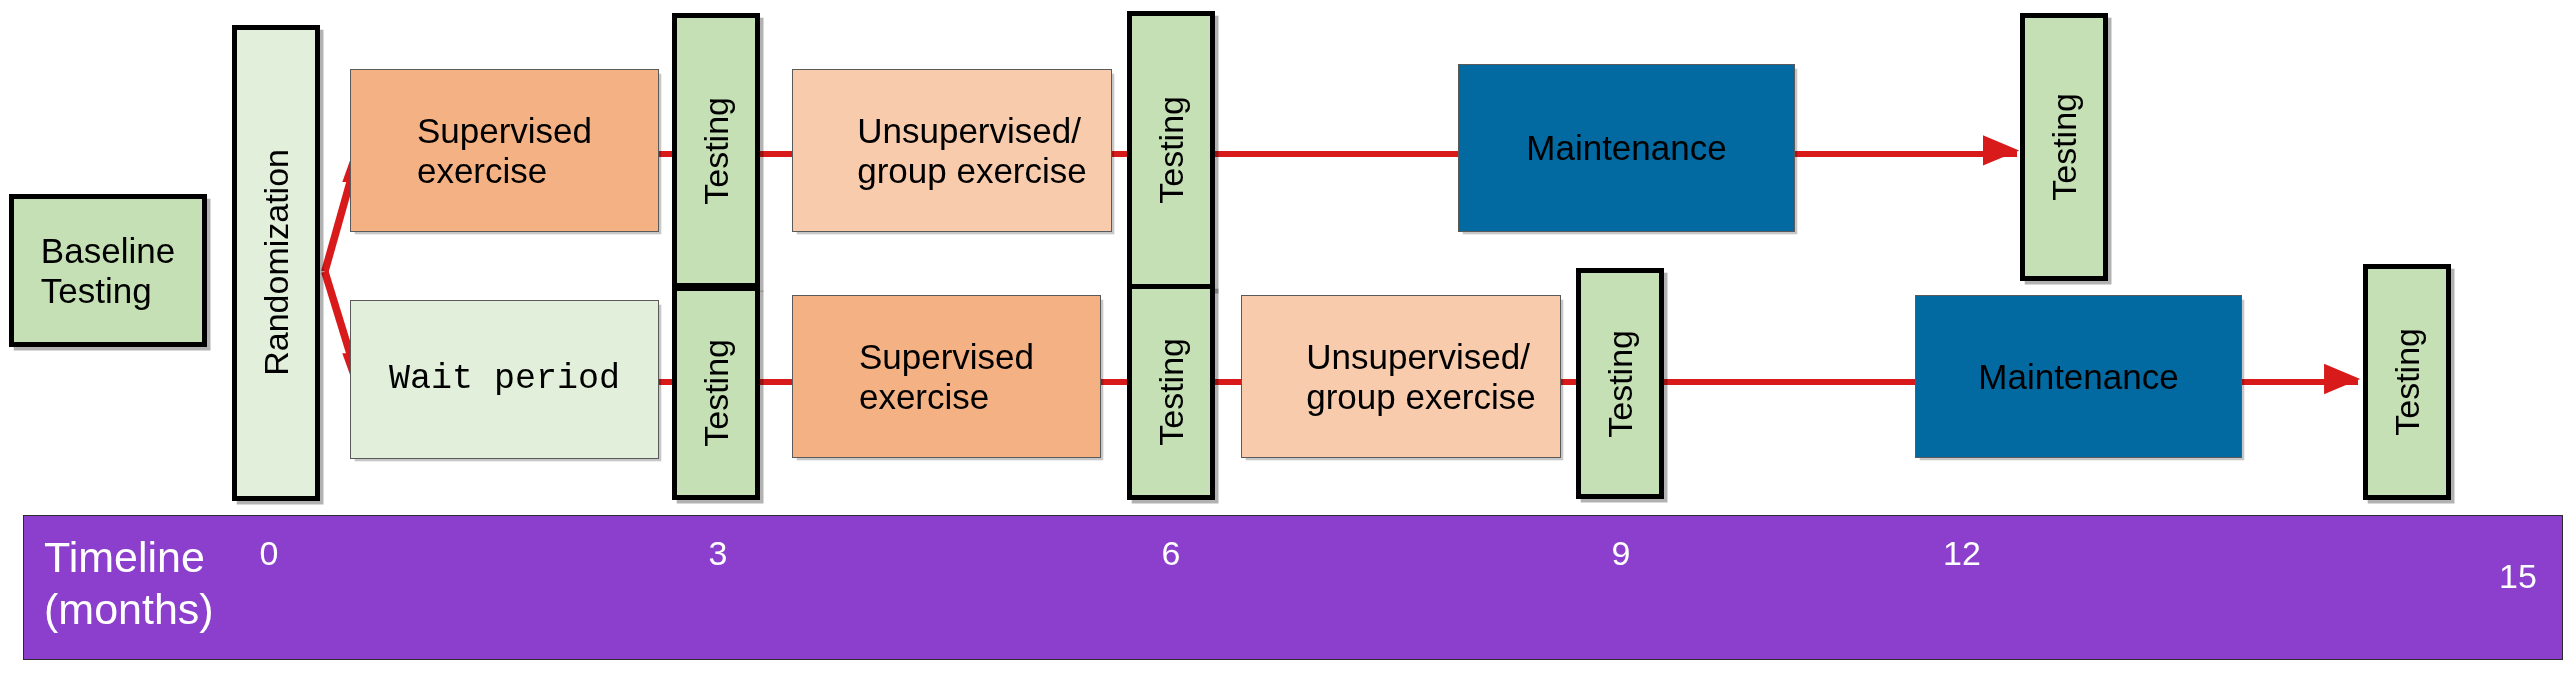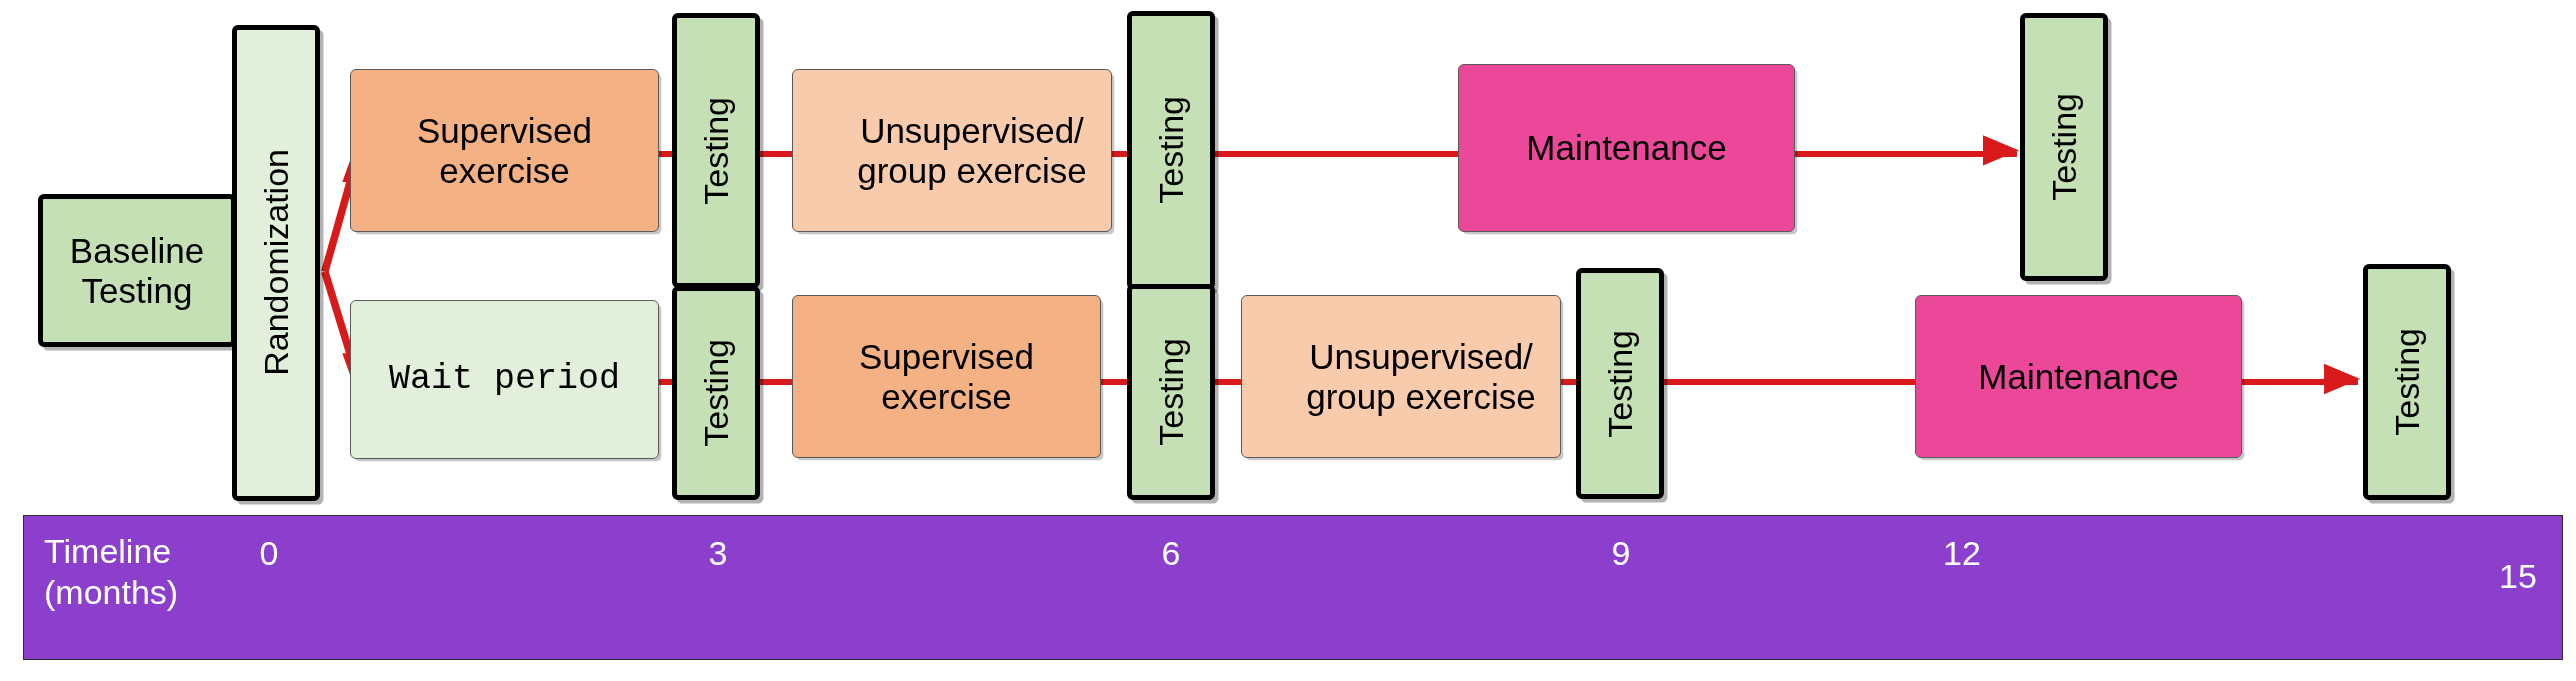--- a/index.html
+++ b/index.html
@@ -18,44 +18,42 @@
     overflow: hidden;
   }
 
   
   .node {
     position: absolute;
     box-sizing: border-box;
     display: flex;
     align-items: center;
     justify-content: center;
-    text-align: center;
     color: #000000;
     line-height: 1.12;
     white-space: pre-line;
     z-index: 5;
-    border-radius: 6px;
   }
 
   
   .frame-heavy {
     border: 5.3px solid #000000;
     box-shadow: 4.1px 4.1px 0 -0.6px rgba(0,0,0,0.30);
   }
   
   .frame-thin {
     border: 1.8px solid #5a5a5a;
     box-shadow: 3.5px 3.5px 0 -1.2px rgba(0,0,0,0.22);
   }
 
   .fill-green      { background: #C5E0B4; }
   .fill-palegreen  { background: #E2EFDA; }
   .fill-orange     { background: #F4B183; }
   .fill-peach      { background: #F8CBAD; padding-left: 40px; }
-  .fill-cream      { background: #ec4899; }
+  .fill-cream      { background: #0369a1; }
 
   
   .vert {
     writing-mode: vertical-rl;
     transform: rotate(180deg);
   }
 
   .fs-60 { font-size: 35px; }
   .fs-58 { font-size: 34px; }
 
@@ -86,21 +84,21 @@
     background: #8B3FCC;
     border: 1.8px solid #2b2b2b;
     box-sizing: border-box;
     z-index: 4;
   }
   .tl-label {
     position: absolute;
     left: 20px;
     top: 15px;
     color: #ffffff;
-    font-size: 34px;
+    font-size: 43px;
     line-height: 1.22;
     white-space: pre-line;
   }
   .tl-tick {
     position: absolute;
     top: 17.5px;
     color: #ffffff;
     font-size: 34px;
     transform: translateX(-50%);
   }
@@ -128,21 +126,21 @@
 
     <g>
       <path d="M 3462 258 L 3400 232 L 3400 284 Z" fill="#D81A1A"></path>
     </g>
 
     <g>
       <path d="M 4047 650 L 3985 624 L 3985 676 Z" fill="#D81A1A"></path>
     </g>
   </svg>
 
-  <div class="node frame-heavy fill-green fs-60" style="left:38px; top:194px; width:198px; height:153px;">
+  <div class="node frame-heavy fill-green fs-60" style="left:9px; top:194px; width:198px; height:153px;">
     <span>Baseline
 Testing</span>
   </div>
 
   <div class="node frame-heavy fill-palegreen fs-58" style="left:232px; top:24.5px; width:88px; height:476px;">
     <span class="vert">Randomization</span>
   </div>
 
   <div class="node frame-thin fill-orange fs-60" style="left:350px; top:69px; width:309px; height:163px;">
     <span>Supervised

